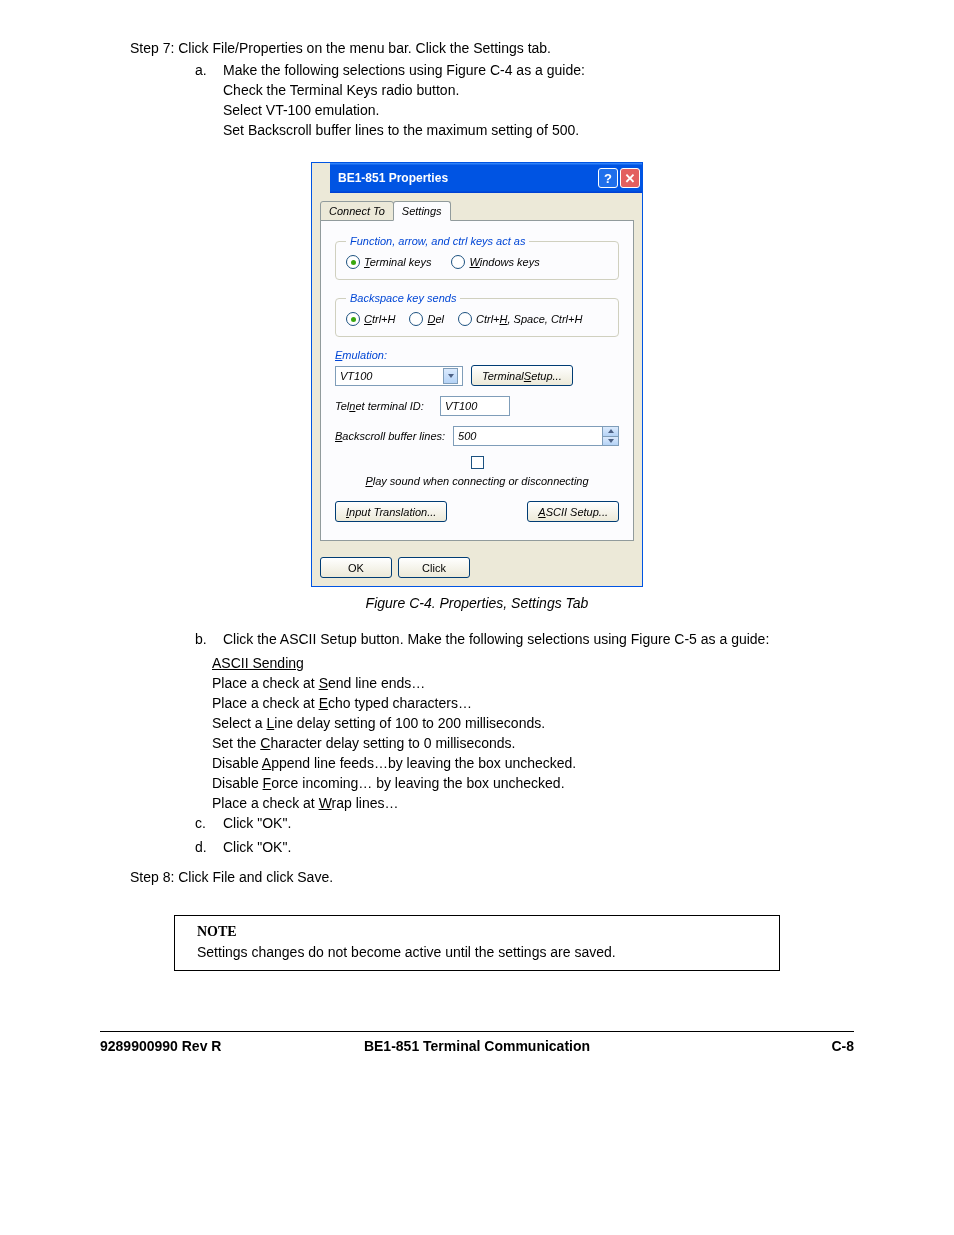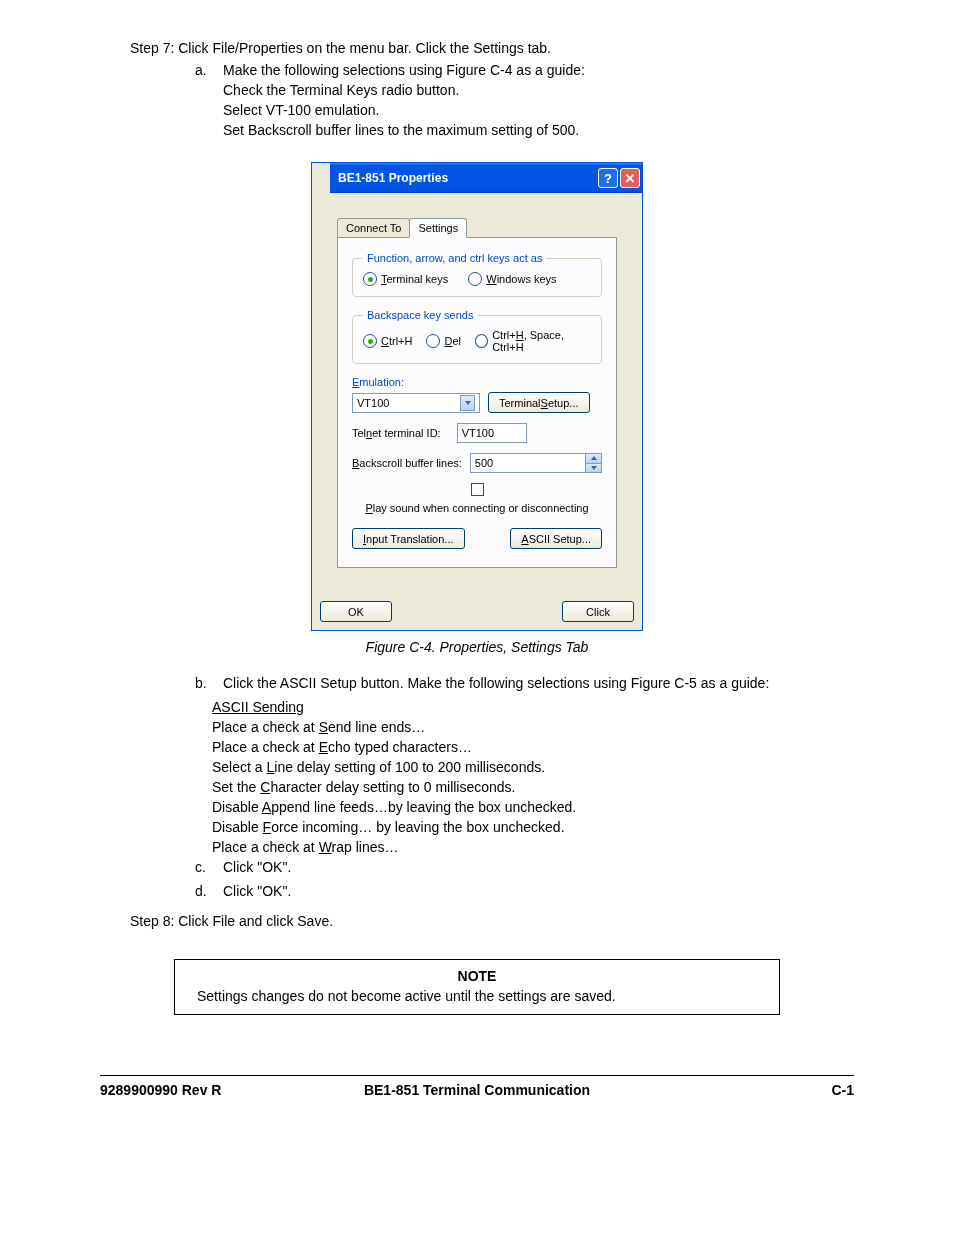--- a/index.html
+++ b/index.html
@@ -78,21 +78,22 @@
     align-items: center;
     justify-content: center;
     margin-left: 2px;
     font-size: 13px;
     box-sizing: border-box;
   }
   .tb-help {
     background: #1F6FEB;
   }
   .dialog-body {
-    padding: 25px;
+    padding: 8px;
+    font-style: italic;
   }
   .tabs {
     display: flex;
     border-bottom: 1px solid #919B9C;
     margin-bottom: 0;
   }
   .tab {
     padding: 3px 8px;
     border: 1px solid #919B9C;
     background: #ECE9D8;
@@ -227,37 +228,38 @@
   }
   .xp-check {
     width: 13px; height: 13px;
     border: 1px solid #1C5180;
     background: #fff;
     display: inline-block;
     box-sizing: border-box;
   }
   .dlg-footer {
     display: flex;
-    justify-content: space-between;
+    justify-content: flex-start;
     gap: 6px;
     padding: 8px;
   }
   .dlg-footer .xp-btn { width: 72px; }
 
   .note-box {
     border: 1px solid #000;
     margin: 30px auto 60px auto;
     width: 560px;
     padding: 8px 22px 10px 22px;
     text-align: left;
   }
   .note-title {
-    text-align: center;
+    text-align: left;
     font-weight: bold;
     margin-bottom: 4px;
+    font-family: Liberation Serif, serif;
   }
   .page-footer {
     border-top: 1px solid #000;
     padding-top: 6px;
     display: flex;
     font-weight: bold;
   }
   .page-footer .left { flex: 1; text-align: left; }
   .page-footer .center { flex: 1; text-align: center; }
   .page-footer .right { flex: 1; text-align: right; }
@@ -418,14 +420,14 @@
 <div class="step-line" style="margin-top:10px;">Step 8: Click File and click Save.</div>
 
 <div class="note-box">
   <div class="note-title">NOTE</div>
   <div>Settings changes do not become active until the settings are saved.</div>
 </div>
 
 <div class="page-footer">
   <div class="left">9289900990 Rev R</div>
   <div class="center">BE1-851 Terminal Communication</div>
-  <div class="right">C-1</div>
+  <div class="right">C-8</div>
 </div>
 
 </body></html>

